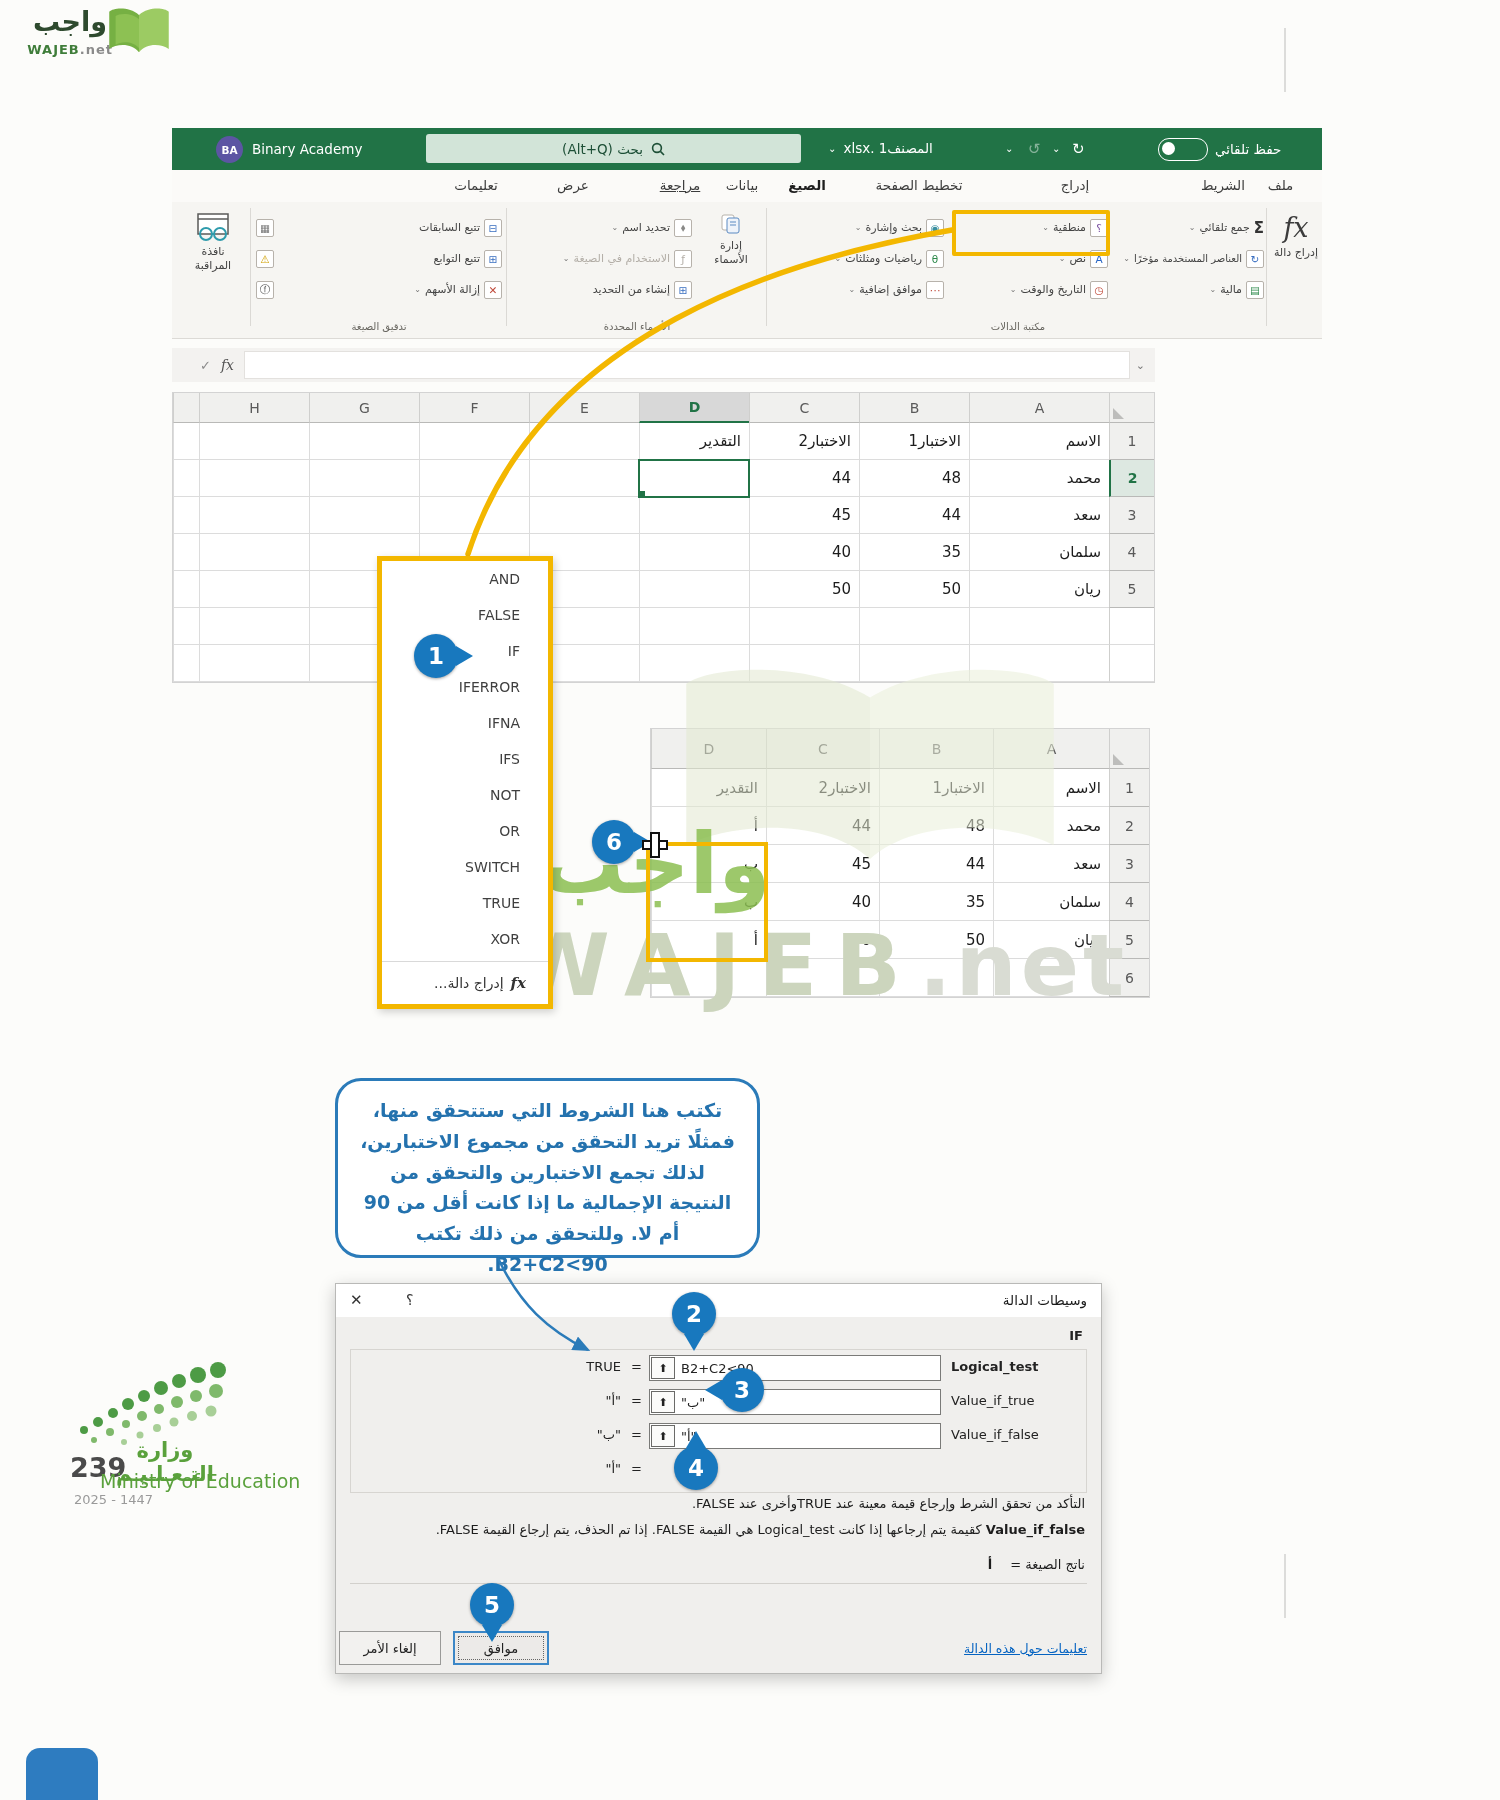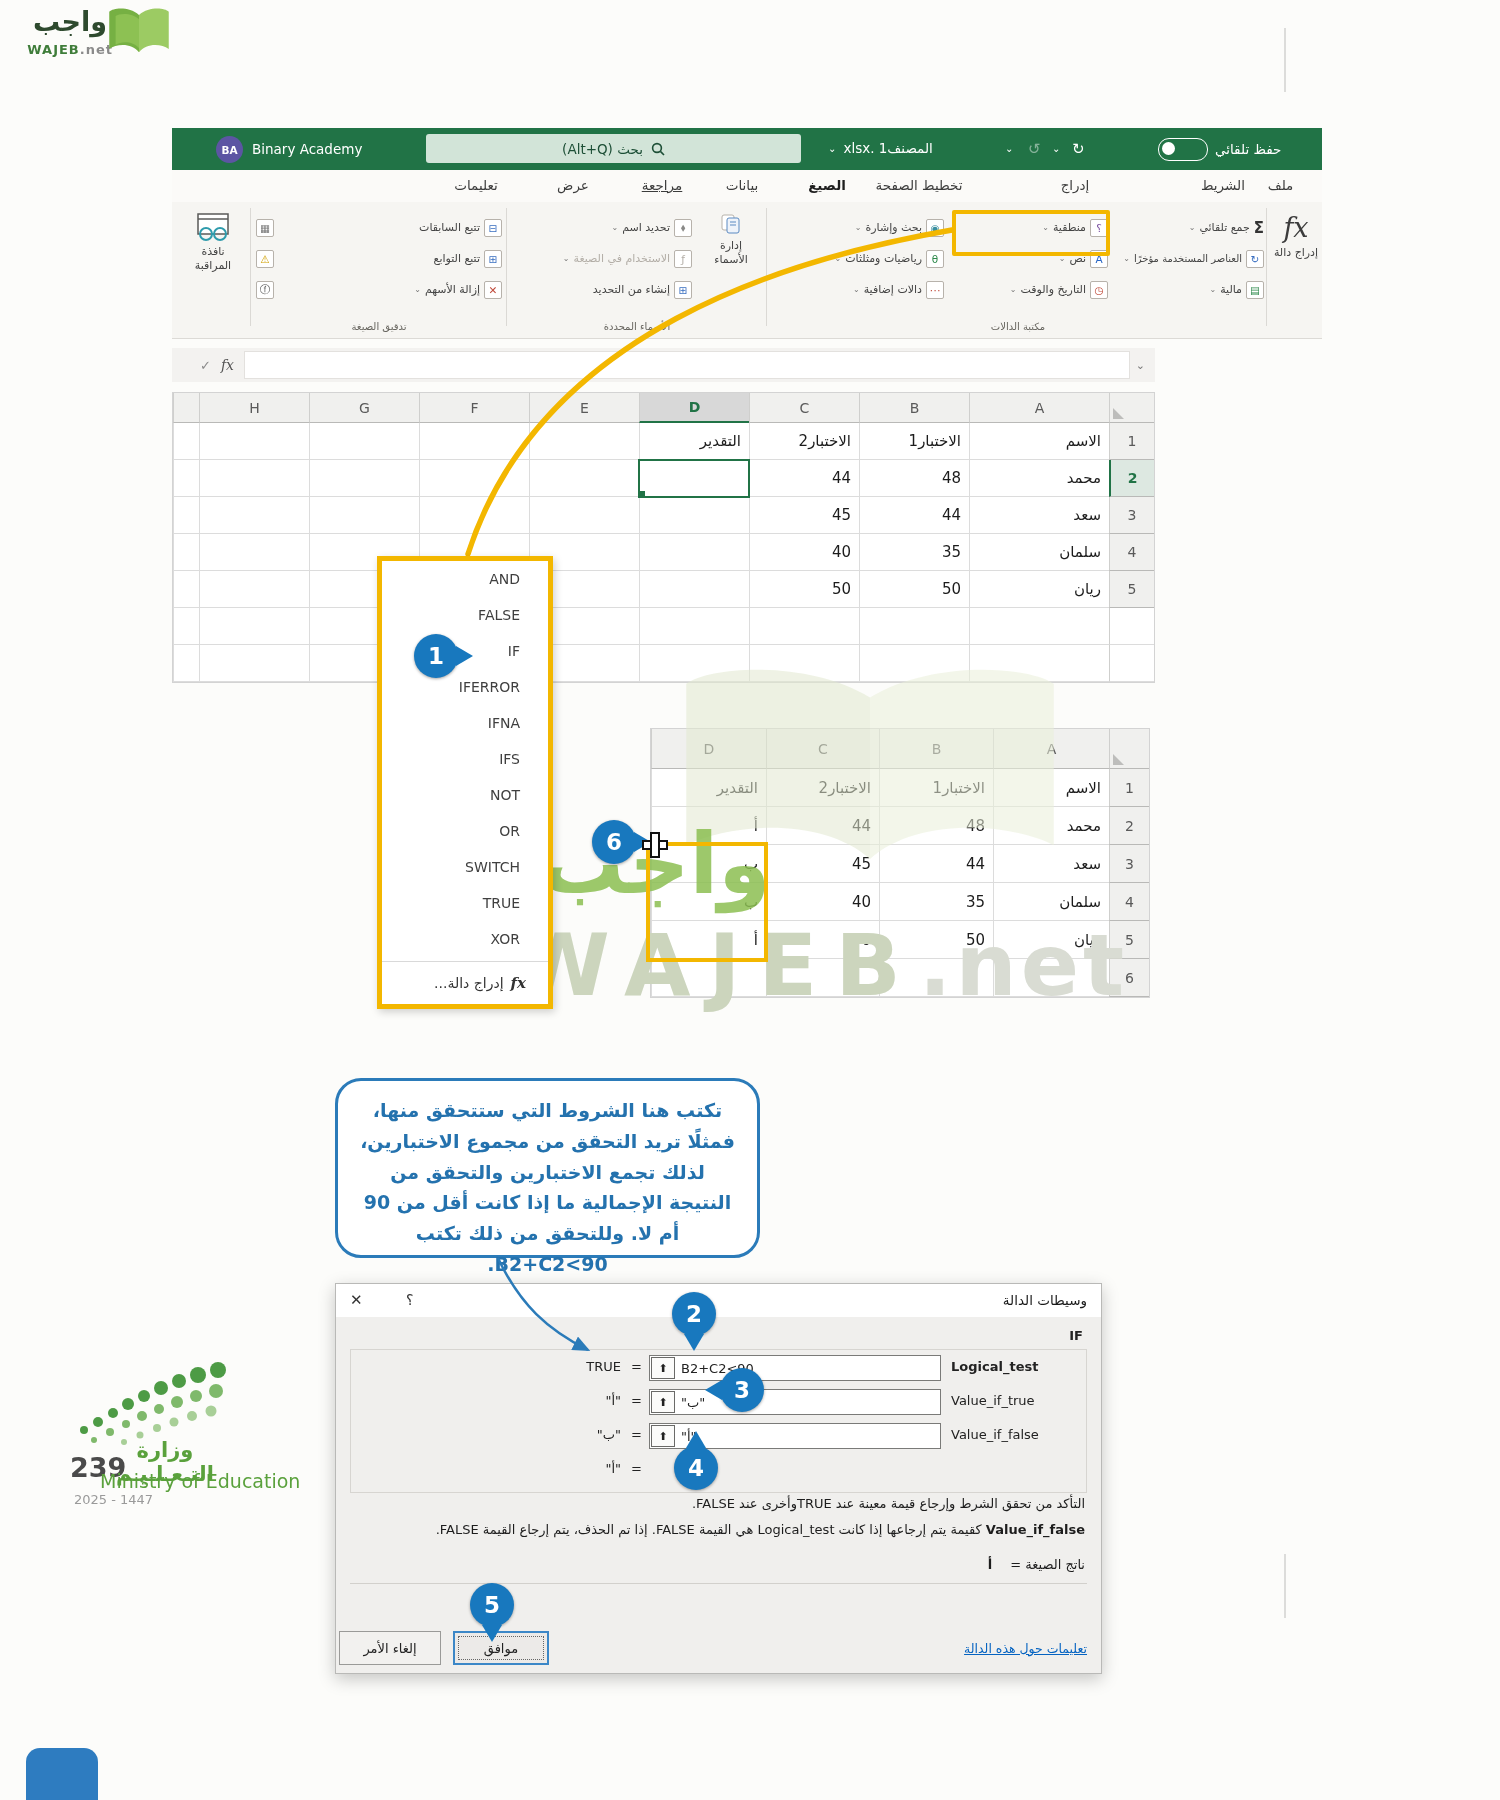--- a/index.html
+++ b/index.html
@@ -185,23 +185,23 @@
         <i></i>
       </span>
     <span class="autosave">حفظ تلقائي</span>
   </div>
 
   <div class="abs tabsrow">
     <span class="tab" style="left:1086px;width:45px;">ملف</span>
     <span class="tab" style="left:1008px;width:86px;">الشريط الرئيسي</span>
     <span class="tab" style="left:878px;width:50px;">إدراج</span>
     <span class="tab" style="left:700px;width:94px;">تخطيط الصفحة</span>
-    <span class="tab active" style="left:625px;width:60px;">الصيغ</span>
+    <span class="tab active" style="left:605px;width:60px;">الصيغ</span>
     <span class="tab" style="left:545px;width:50px;">بيانات</span>
-    <span class="tab" style="left:462px;width:56px;text-decoration:underline;">مراجعة</span>
+    <span class="tab" style="left:480px;width:56px;text-decoration:underline;">مراجعة</span>
     <span class="tab" style="left:380px;width:42px;">عرض</span>
     <span class="tab" style="left:268px;width:72px;">تعليمات</span>
   </div>
 
   <div class="abs ribbon">
 
     <div class="rgroup" style="left:1100px;width:48px;">
       <div class="bigbtn" style="margin-top:8px;">
         <span class="fxbig">fx</span>
         <span style="width:46px;line-height:1.3;">إدراج دالة</span>
@@ -250,21 +250,21 @@
             <span>بحث وإشارة</span>
             <span class="car">⌄</span>
           </div>
         <div class="librow">
             <span class="bic" style="color:#2f8a4c;">θ</span>
             <span>رياضيات ومثلثات</span>
             <span class="car">⌄</span>
           </div>
         <div class="librow">
             <span class="bic" style="color:#c04a3a;">⋯</span>
-            <span>دالات إضافية</span>
+            <span>موافق إضافية</span>
             <span class="car">⌄</span>
           </div>
       </div>
       <div class="rcap">مكتبة الدالات</div>
     </div>
     <div class="rdiv" style="left:594px;"></div>
 
     <div class="rgroup" style="left:340px;width:250px;direction:rtl;display:flex;gap:8px;padding-top:8px;box-sizing:border-box;">
       <div class="bigbtn" style="width:62px;">
         <svg width="24" height="24" viewBox="0 0 24 24">

